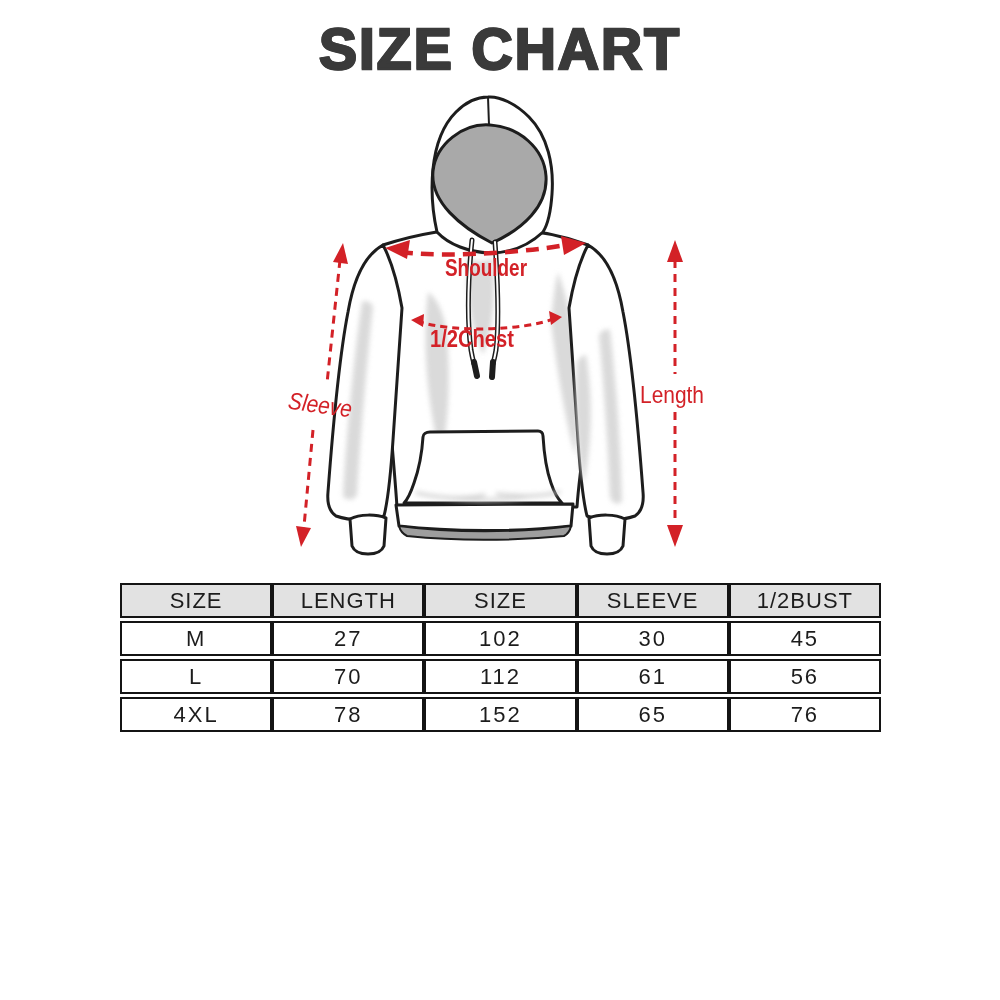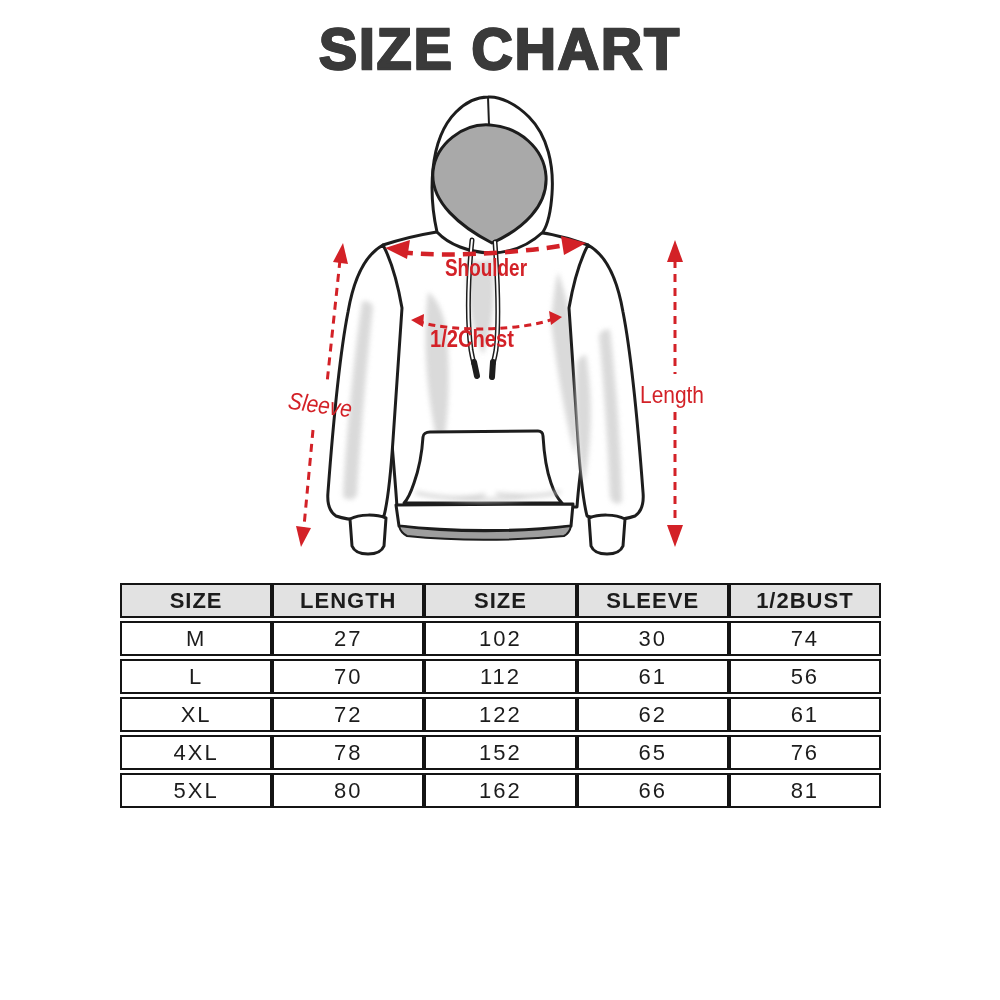--- a/index.html
+++ b/index.html
@@ -45,21 +45,21 @@
   .size-table{
     position:absolute;left:120px;top:580px;width:761px;
     border-collapse:separate;border-spacing:0 3px;table-layout:fixed;
     background:#ffffff;
   }
   .size-table th,.size-table td{
     border:2px solid #141414;text-align:center;vertical-align:middle;
     height:35px;padding:0;color:#1c1c1c;
   }
   .size-table th{
-    background:var(--header-bg);font-size:22px;font-weight:bold;letter-spacing:1px;
+    background:var(--header-bg);font-size:22px;font-weight:normal;letter-spacing:1px;
   }
   .size-table td{
     font-size:22px;font-weight:normal;letter-spacing:2px;
   }
 </style>
 </head>
 <body>
 
 <div class="canvas">
 
@@ -176,46 +176,32 @@
           <th>SLEEVE</th>
           <th>1/2BUST</th>
         </tr>
     </thead>
     <tbody>
         <tr>
           <td>M</td>
           <td>27</td>
           <td>102</td>
           <td>30</td>
-          <td>74</td>
+          <td>45</td>
         </tr>
         <tr>
           <td>L</td>
           <td>70</td>
           <td>112</td>
           <td>61</td>
           <td>56</td>
         </tr>
         <tr>
-          <td>XL</td>
-          <td>72</td>
-          <td>122</td>
-          <td>62</td>
-          <td>61</td>
-        </tr>
-        <tr>
           <td>4XL</td>
           <td>78</td>
           <td>152</td>
           <td>65</td>
           <td>76</td>
         </tr>
-        <tr>
-          <td>5XL</td>
-          <td>80</td>
-          <td>162</td>
-          <td>66</td>
-          <td>81</td>
-        </tr>
       </tbody>
   </table>
 
 </div>
 
 </body></html>

